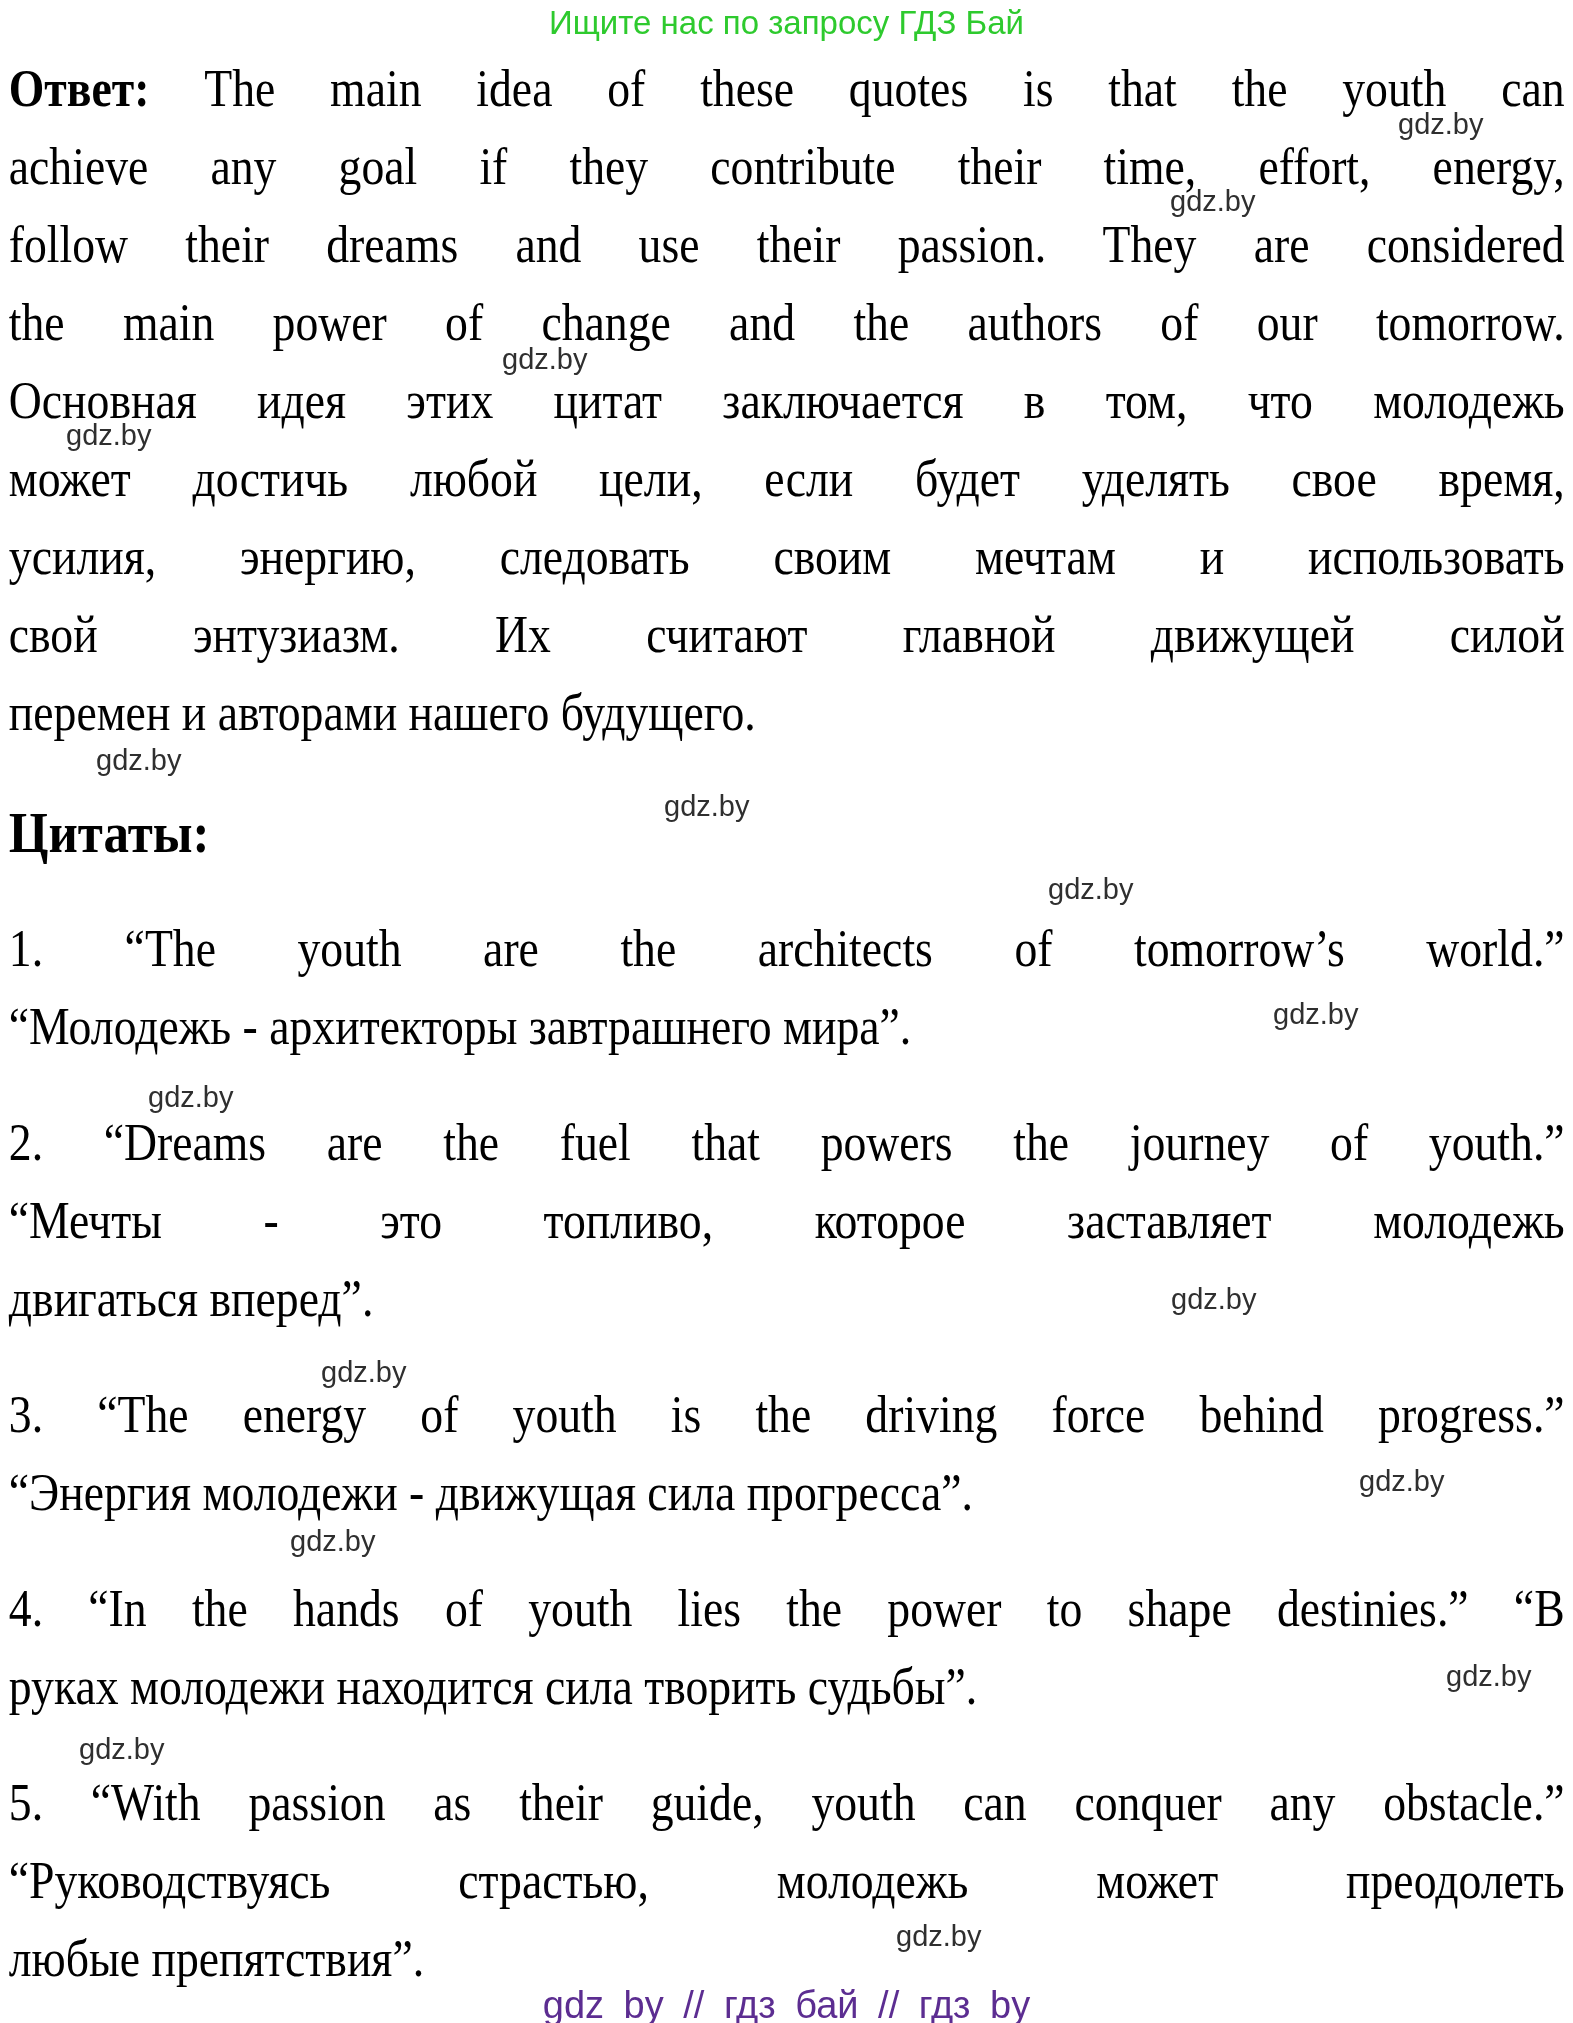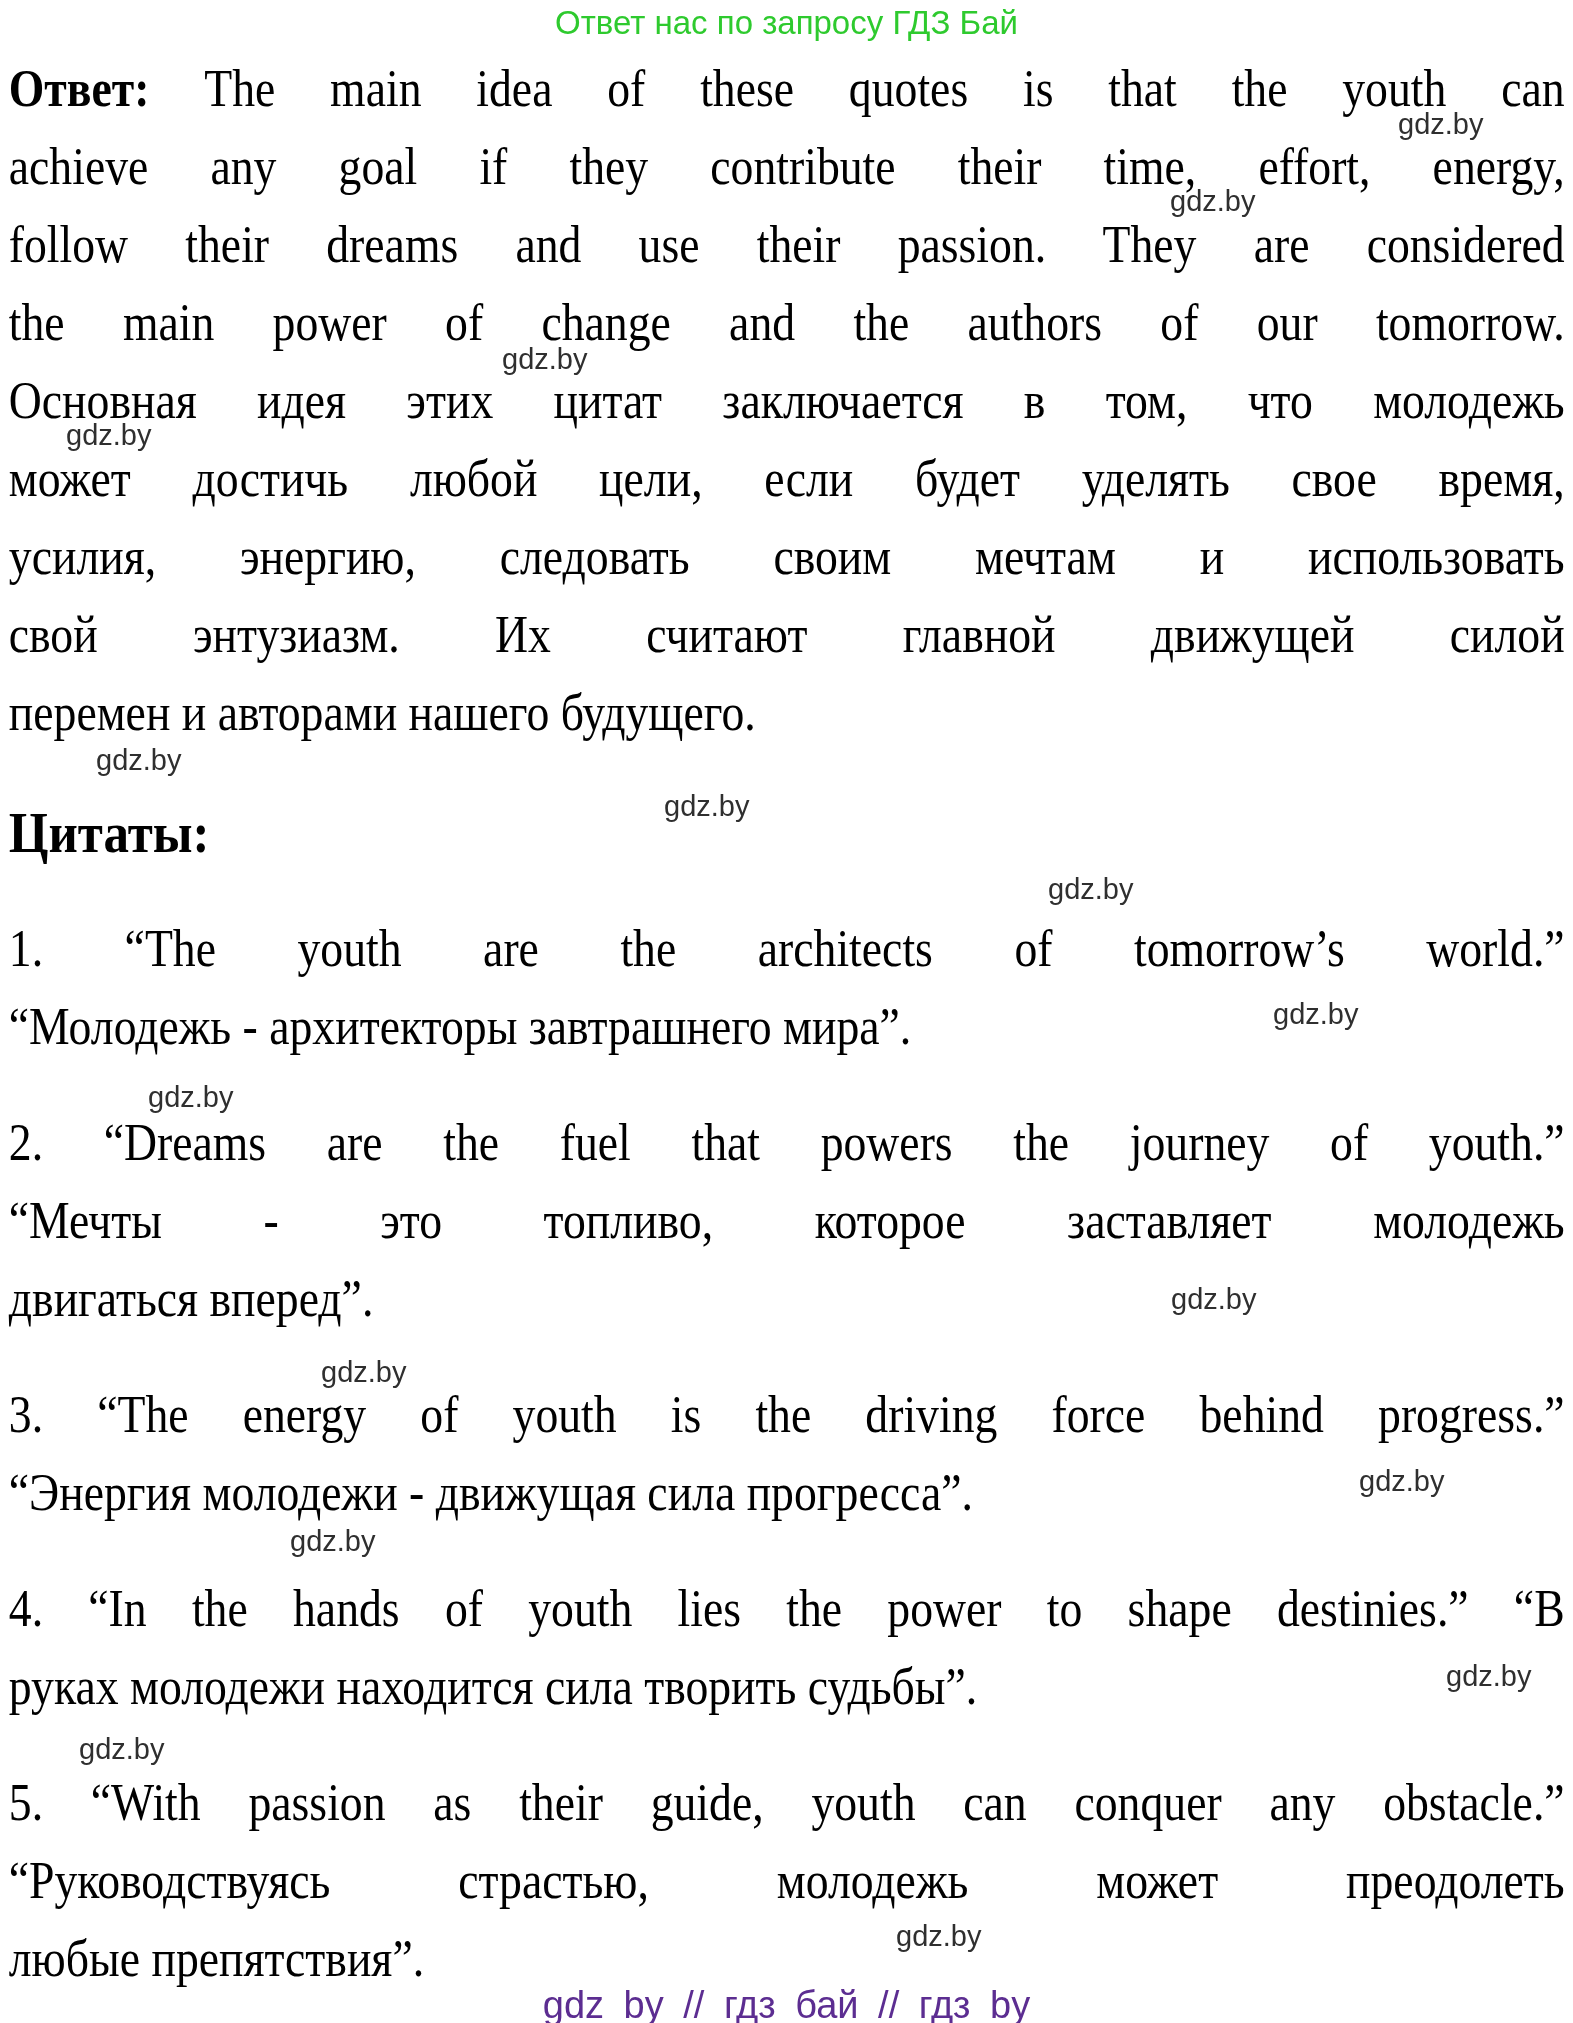--- a/index.html
+++ b/index.html
@@ -73,21 +73,21 @@
     font-size: 38px;
     line-height: 34px;
     color: #5c2d91;
     word-spacing: 9px;
     z-index: 2;
   }
 </style>
 </head>
 <body>
 
-<div class="banner">Ответ нас по запросу ГДЗ Бай</div>
+<div class="banner">Ищите нас по запросу ГДЗ Бай</div>
 
 <div class="textzone">
 
   <div class="block">
     <div class="line"><b class="answer-label">Ответ:</b> <span>The main idea of these quotes is that the youth can</span></div>
     <div class="line">achieve any goal if they contribute their time, effort, energy,</div>
     <div class="line">follow their dreams and use their passion. They are considered</div>
     <div class="line">the main power of change and the authors of our tomorrow.</div>
     <div class="line">Основная идея этих цитат заключается в том, что молодежь</div>
     <div class="line">может достичь любой цели, если будет уделять свое время,</div>

